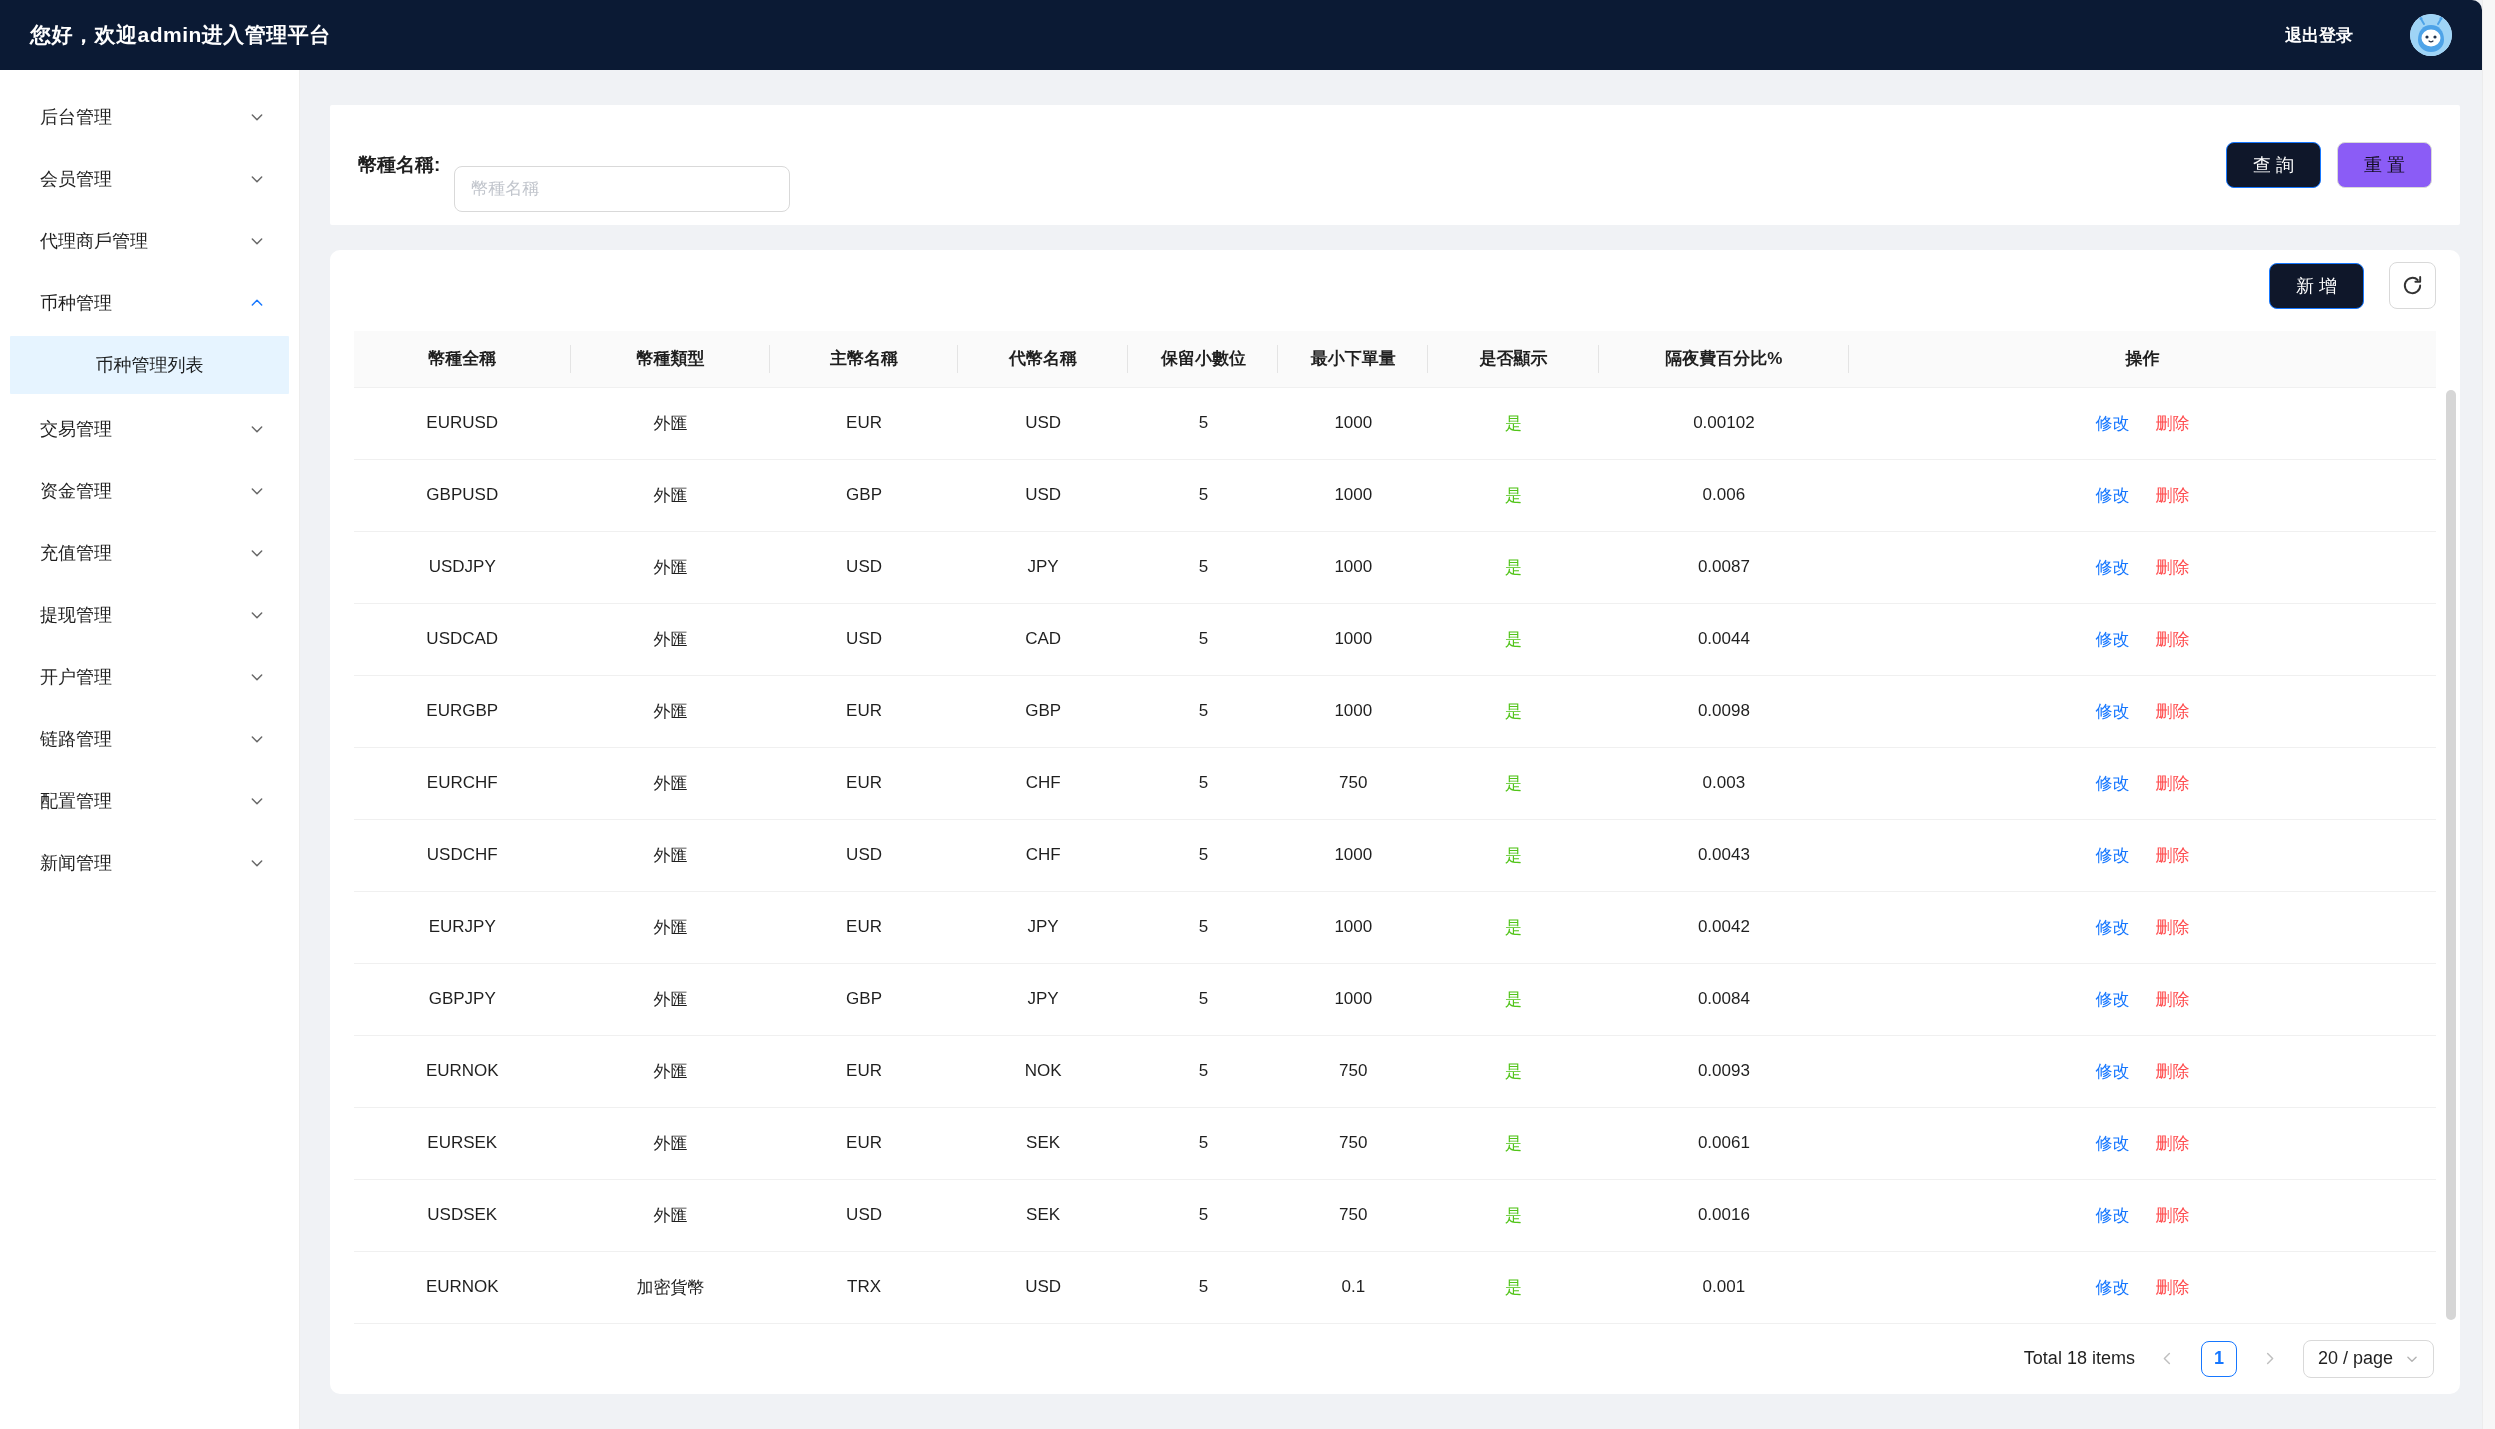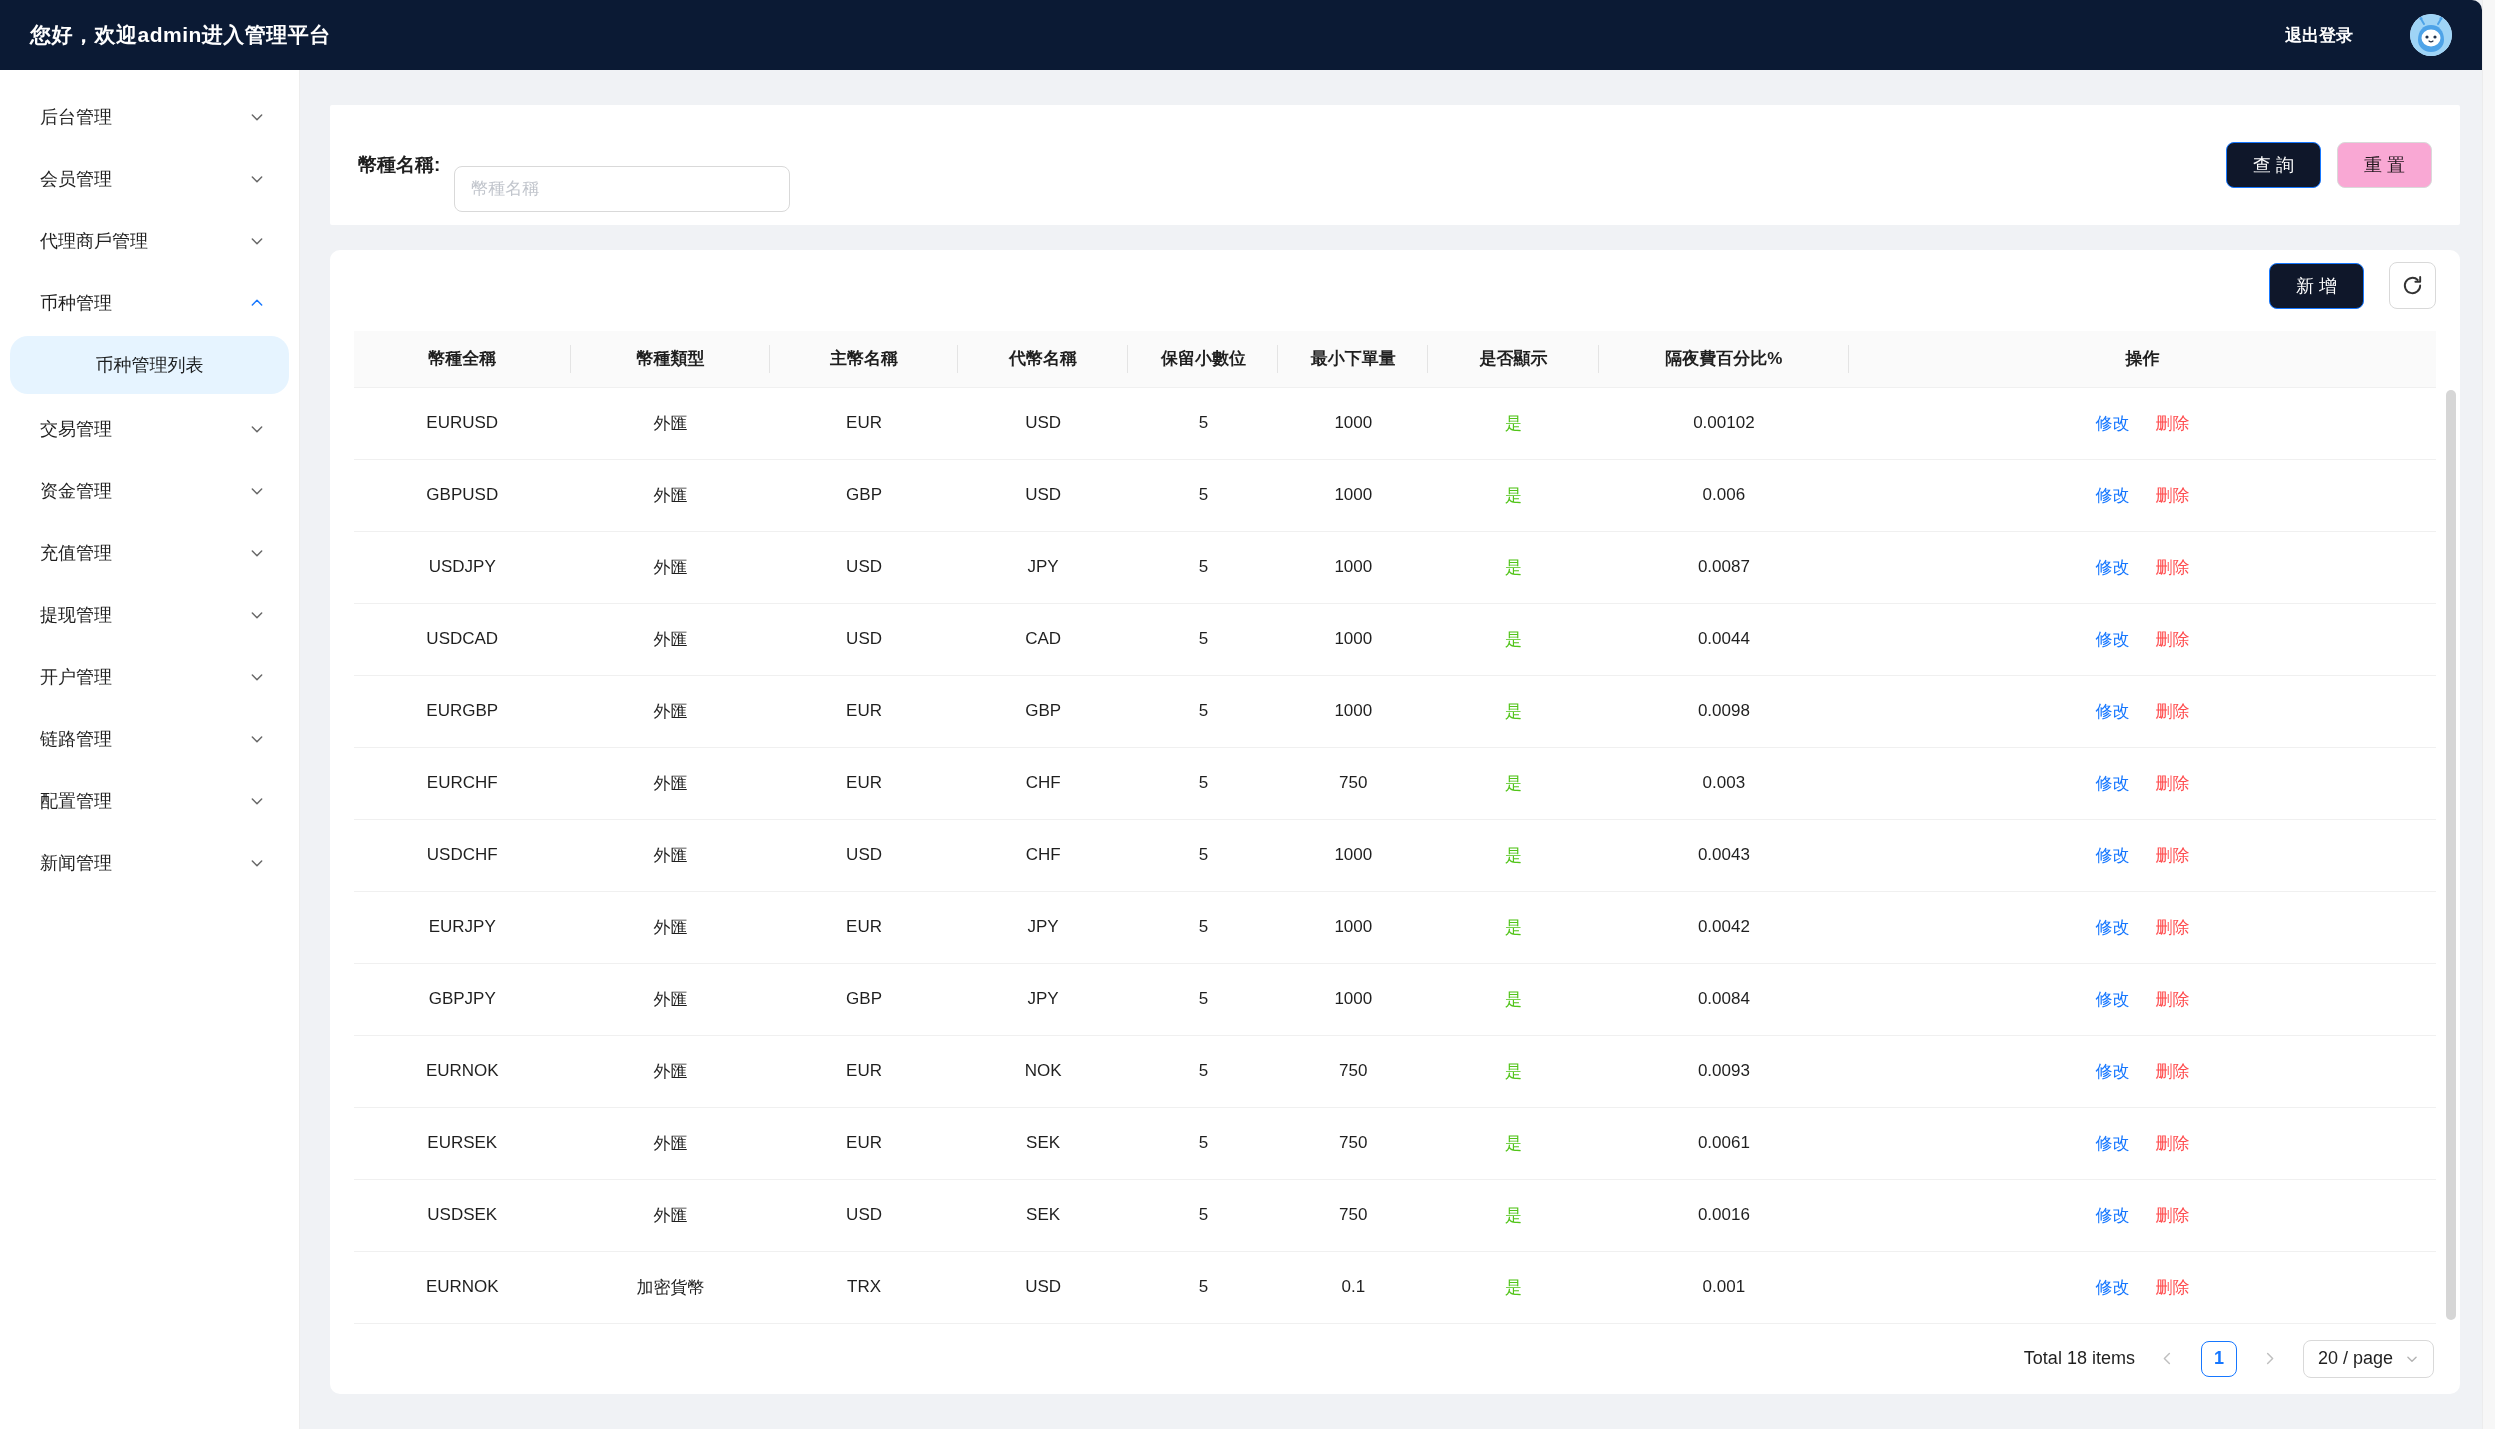--- a/index.html
+++ b/index.html
@@ -31,21 +31,21 @@
     padding-top: 16px; flex: none;
   }
   .menu-item {
     height: 62px; display: flex; align-items: center; justify-content: space-between;
     padding: 0 34px 0 40px; font-size: 18px; cursor: pointer; color: rgba(0,0,0,.88);
   }
   .menu-item .chev { display: flex; color: rgba(0,0,0,.60); }
   .menu-item .chev svg { width: 16px; height: 16px; }
   .menu-item.expanded .chev { color: #1677ff; transform: rotate(180deg); }
   .submenu-item {
-    height: 58px; margin: 2px 10px 4px; border-radius: 18px;
+    height: 58px; margin: 2px 10px 4px; border-radius: 1px;
     display: flex; align-items: center; justify-content: center;
     font-size: 18px; cursor: pointer; color: rgba(0,0,0,.88);
   }
   .submenu-item.active { background: #e6f4ff; }
 
   .main { flex: 1; padding: 35px 22px 0 30px; }
 
   
   .search-card {
     background: #fff; border-radius: 2px; height: 120px;
@@ -60,21 +60,21 @@
     font-family: inherit;
     margin-top: 48px;
   }
   .search-input::placeholder { color: #c1c5cc; }
   .search-buttons { display: flex; gap: 16px; }
   .btn {
     height: 46px; padding: 0 26px; border-radius: 8px; font-size: 18px;
     cursor: pointer; font-family: inherit; display: inline-flex; align-items: center; justify-content: center;
   }
   .btn-primary { background: #0f172a; border: 1px solid #1677ff; color: #fff; }
-  .btn-default { background: #f9a8d4; border: 1px solid #d9d9d9; color: rgba(0,0,0,.88); }
+  .btn-default { background: #8b5cf6; border: 1px solid #d9d9d9; color: rgba(0,0,0,.88); }
 
   
   .table-card {
     margin-top: 25px; background: #fff; border-radius: 10px;
     padding: 12px 24px 16px; position: relative;
   }
   .toolbar { display: flex; justify-content: flex-end; align-items: center; gap: 25px; margin-bottom: 22px; }
   .icon-btn {
     width: 47px; height: 47px; border: 1px solid #d9d9d9; border-radius: 8px;
     background: #fff; cursor: pointer; display: flex; align-items: center; justify-content: center;

